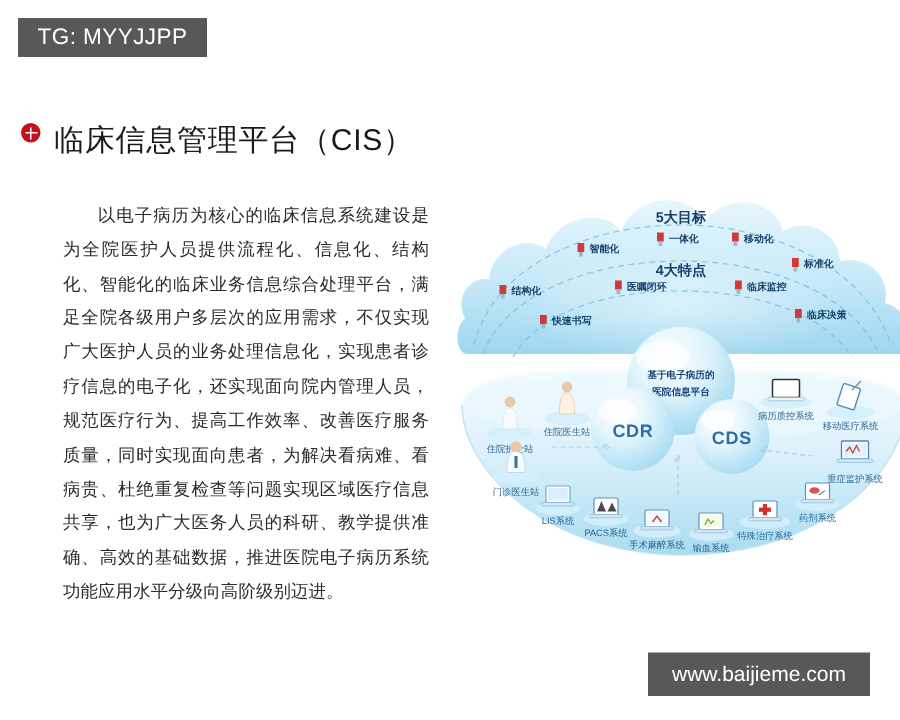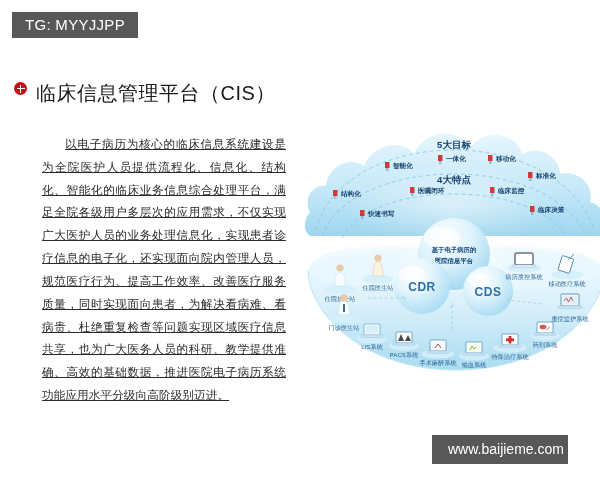--- a/index.html
+++ b/index.html
@@ -64,21 +64,20 @@
   #body-paragraph {
     position: absolute;
     left: 42px; top: 133px;
     width: 244px;
     font-size: 11.6px;
     line-height: 1.97;
     color: #2b2b2b;
     text-align: justify;
     text-indent: 2em;
     letter-spacing: 0.1px;
-    text-decoration: underline;
   }
 
   
   #diagram {
     position: absolute;
     left: 302px; top: 108px;
     width: 308px; height: 290px;
   }
   #diagram svg { display: block; width: 100%; height: 100%; }
 
@@ -88,21 +87,21 @@
   .sphere-label { font-size: 12px; font-weight: bold; fill: #2e6ea6; letter-spacing: 0.5px;}
   .shelf-label { font-size: 6.2px; fill: #2a6496; }
 
   
   #watermark {
     position: absolute;
     left: 432px; top: 435px;
     background: #585858;
     color: #ffffff;
     font-size: 14px;
-    padding: 7px 4px 8px 16px;
+    padding: 7px 16px 8px 16px;
     line-height: 1;
     white-space: nowrap;
   }
 </style>
 </head>
 <body>
 
 <div id="page">
 
   <div id="tag-badge">TG: MYYJJPP</div>

